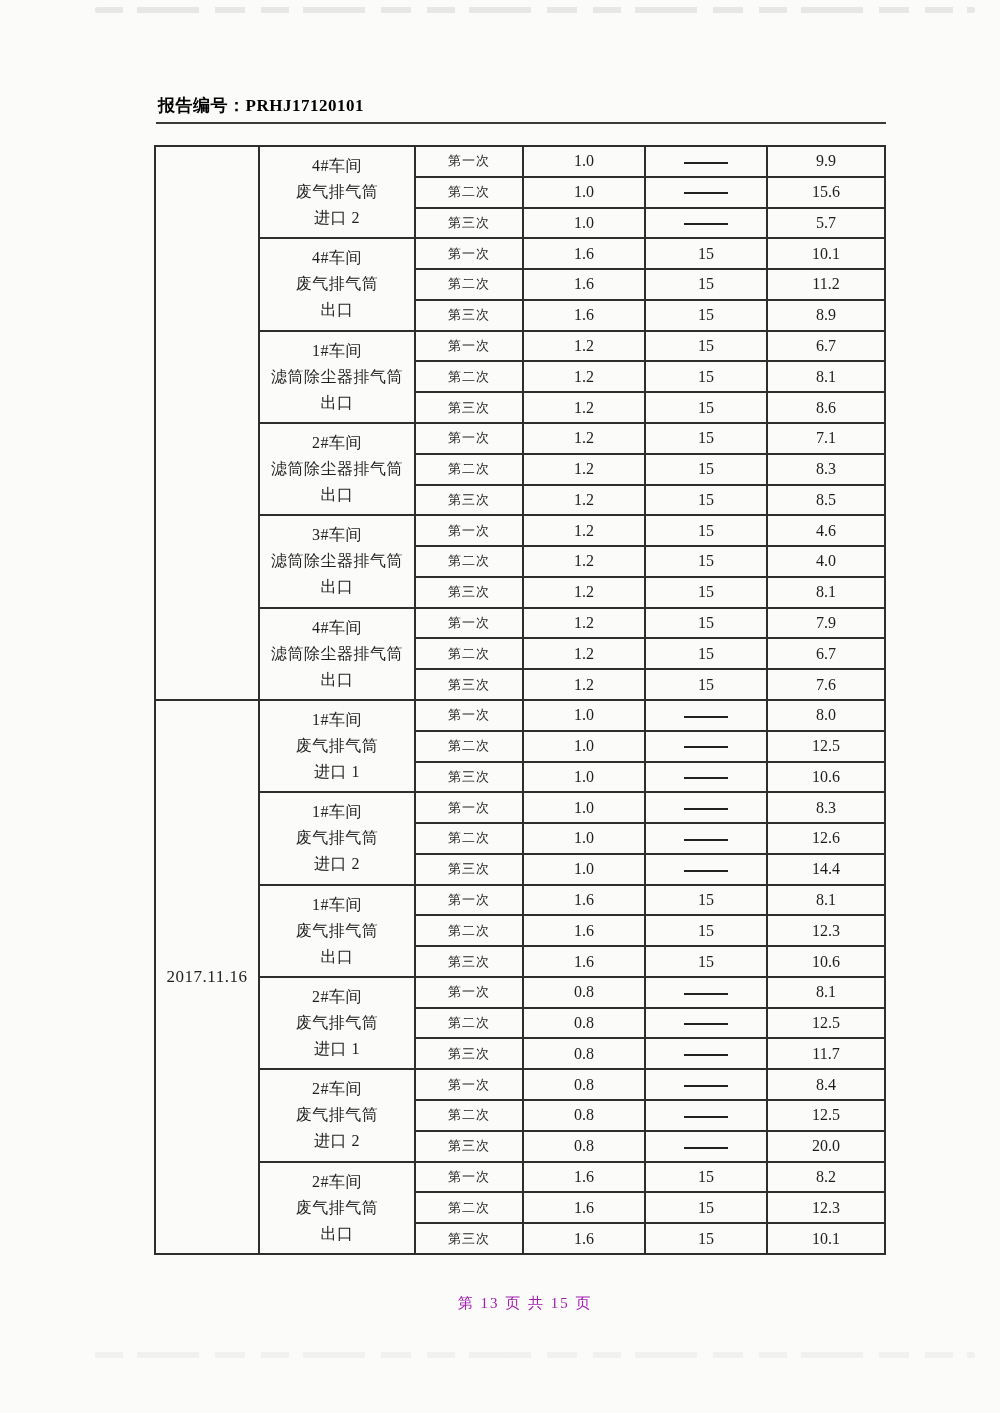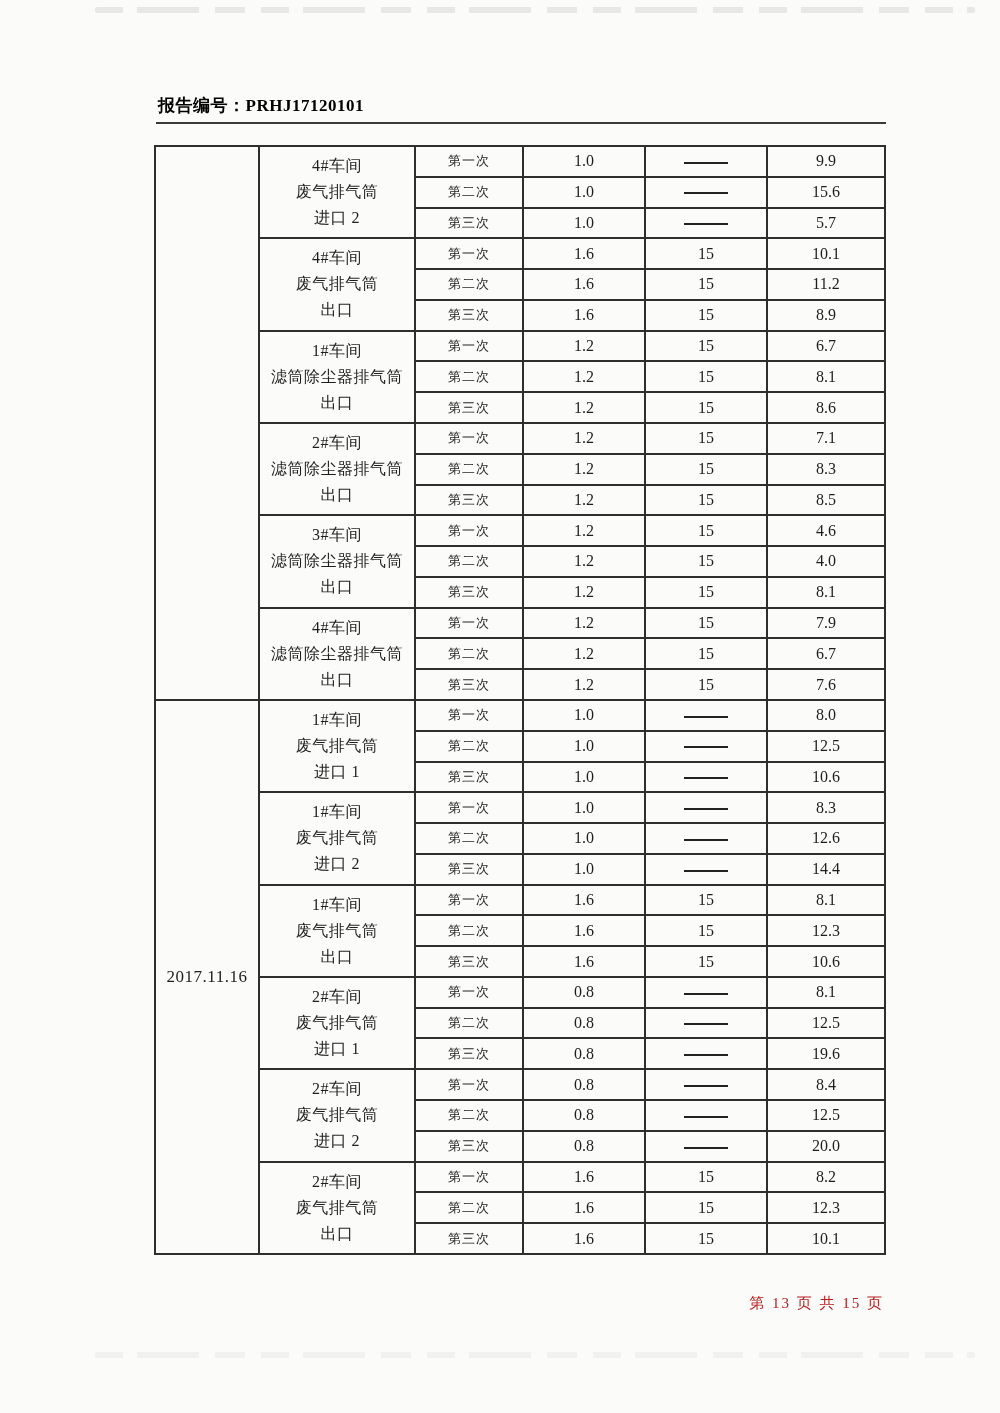--- a/index.html
+++ b/index.html
@@ -41,22 +41,22 @@
   }
   .attempt-cell { font-size:13px; letter-spacing:1px; }
   .val-cell     { font-size:16px; }
   .loc-cell     { font-size:16px; line-height:26px; letter-spacing:.5px;margin-top:8px; }
   .date-cell    { font-size:17px; letter-spacing:.5px;margin-left:19px; }
   .dash-bar {
     display:inline-block; width:44px; height:2px;
     background:#222; vertical-align:middle;
   }
   .footer {
-    position:absolute; left:154px; top:1294px; width:730px;
-    text-align:right; font-size:15px; color:#b91c1c;
+    position:absolute; left:160px; top:1294px; width:730px;
+    text-align:center; font-size:15px; color:#a21caf;
     letter-spacing:2px;
   }
 </style>
 </head>
 <body>
 
 <div class="scan-strip top-strip"></div>
 
 <div class="report-no">报告编号：PRHJ17120101</div>
 <div class="header-rule"></div>
@@ -294,21 +294,21 @@
       <tr>
         <td class="attempt-cell">第二次</td>
         <td class="val-cell">0.8</td>
         <td class="val-cell"><span class="dash-bar"></span></td>
         <td class="val-cell">12.5</td>
       </tr>
       <tr>
         <td class="attempt-cell">第三次</td>
         <td class="val-cell">0.8</td>
         <td class="val-cell"><span class="dash-bar"></span></td>
-        <td class="val-cell">19.6</td>
+        <td class="val-cell">11.7</td>
       </tr>
       <tr>
         <td class="loc-cell" rowspan="3">
           <div>2#车间</div>
           <div>废气排气筒</div>
           <div>进口 2</div>
         </td>
         <td class="attempt-cell">第一次</td>
         <td class="val-cell">0.8</td>
         <td class="val-cell"><span class="dash-bar"></span></td>

